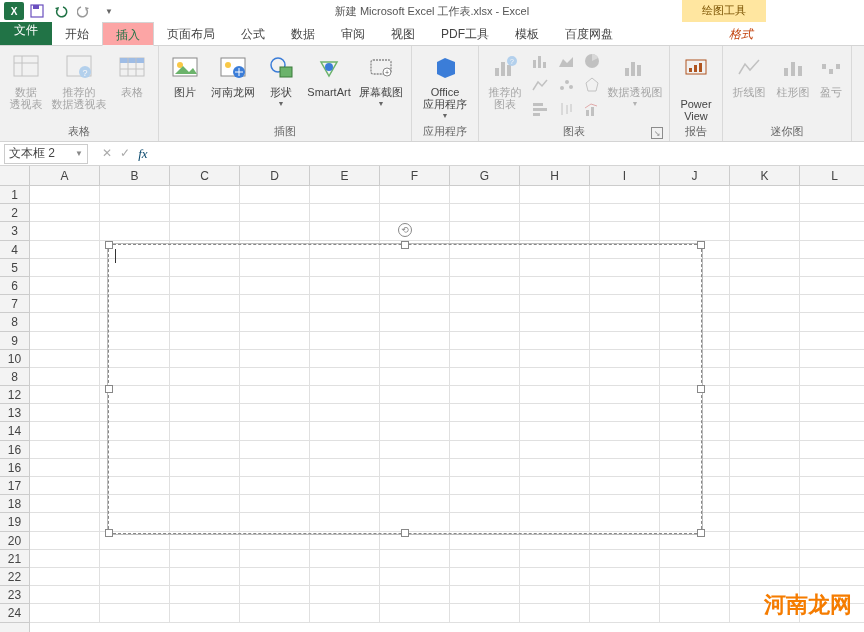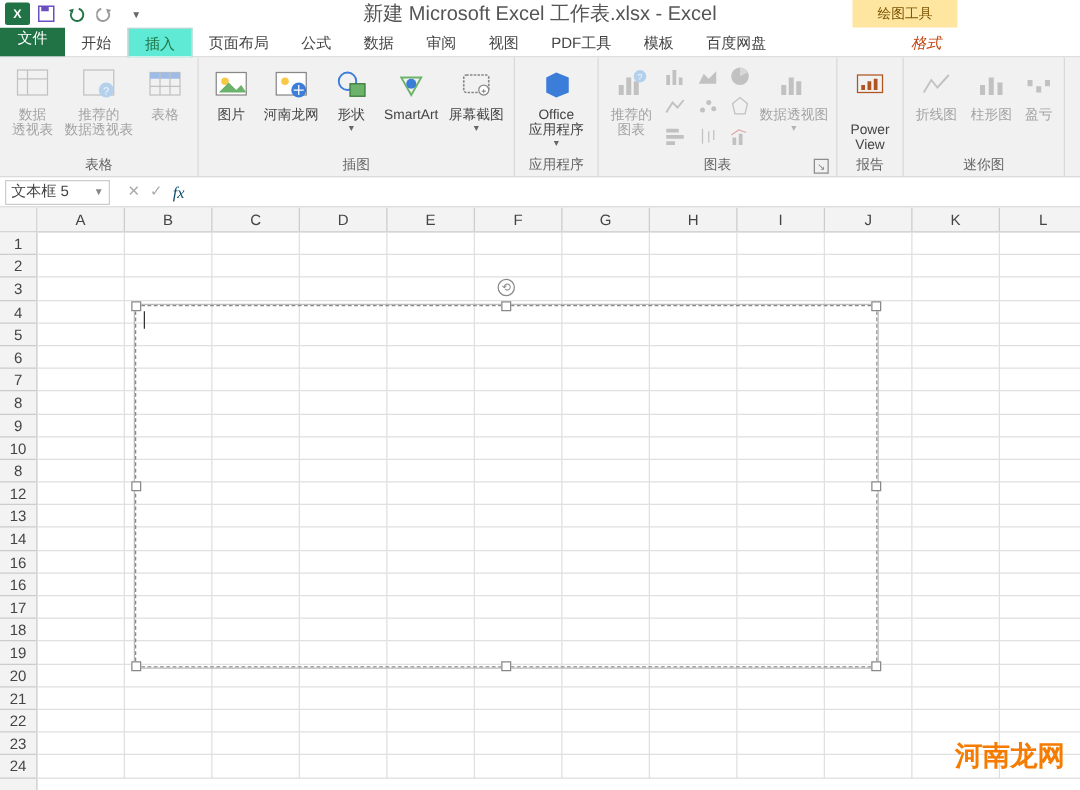--- a/index.html
+++ b/index.html
@@ -3,28 +3,28 @@
 <meta charset="utf-8">
 <style>
   * { box-sizing: border-box; margin: 0; padding: 0; font-family: "Microsoft YaHei", "Segoe UI", sans-serif; }
   body { width: 864px; height: 632px; background: #fff; font-size: 12px; color: #444; overflow: hidden; position: relative; }
 
   
   .titlebar { height: 22px; background: #fff; display: flex; align-items: center; position: relative; }
   .qat { display: flex; align-items: center; padding-left: 4px; gap: 2px; }
   .xl-logo { width: 20px; height: 18px; background: #217346; color: #fff; display: flex; align-items: center; justify-content: center; font-size: 10px; font-weight: bold; border-radius: 2px; }
   .qat-btn { width: 22px; height: 20px; display: flex; align-items: center; justify-content: center; color: #444; }
-  .title-text { position: absolute; left: 50%; transform: translateX(-50%); font-size: 16px; color: #555; }
+  .title-text { position: absolute; left: 50%; transform: translateX(-50%); font-size: 11px; color: #555; }
   .context-tab { position: absolute; right: 98px; top: 0; height: 22px; background: #ffe6a0; color: #7a5200; font-size: 11px; padding: 3px 20px; }
 
   
   .tabs { height: 24px; background: #fff; display: flex; align-items: stretch; border-bottom: 1px solid #d4d4d4; padding-left: 0; }
   .tab-file { background: #217346; color: #fff; padding: 0 14px; font-size: 12px; }
   .tab { padding: 4px 13px; font-size: 12px; color: #444; cursor: pointer; }
-  .tab.active { background: #5eead4; border: 1px solid #d4d4d4; border-bottom: 1px solid #f1f1f1; margin-bottom: -1px; color:#217346; }
+  .tab.active { background: #fca5a5; border: 1px solid #d4d4d4; border-bottom: 1px solid #f1f1f1; margin-bottom: -1px; color:#217346; }
   .tab.context { color: #c2410c; position: absolute; right: 98px; font-style: italic; }
 
   
   .ribbon { height: 96px; background: #f1f1f1; display: flex; border-bottom: 1px solid #d4d4d4; }
   .group { border-right: 1px solid #d9d9d9; padding: 4px 6px 0 6px; display: flex; flex-direction: column; justify-content: space-between; }
   .group-row { display: flex; gap: 4px; }
   .group-label { text-align: center; font-size: 11px; color: #666; padding-bottom: 2px; position: relative; }
   .dlg-launcher { position: absolute; right: 0; bottom: 2px; width: 12px; height: 12px; border: 1px solid #8c8c8c; font-size: 8px; display:flex; align-items:center; justify-content:center; color:#8c8c8c;}
   .big-btn { display: flex; flex-direction: column; align-items: center; width: 48px; cursor: pointer; gap: 2px;}
   .big-btn.narrow { width: 40px; }
@@ -364,21 +364,21 @@
           </div>
         <div class="lbl">盈亏</div>
       </div>
     </div>
     <div class="group-label">迷你图</div>
   </div>
 </div>
 
 <div class="fbar">
   <div class="namebox">
-    <span>文本框 5</span>
+    <span>文本框 2</span>
     <span class="dd">▼</span>
   </div>
   <div class="fbar-btns">
     <span style="color:#aaa;">✕</span>
     <span style="color:#aaa;">✓</span>
     <span class="fx">fx</span>
   </div>
   <div style="flex:1; height:20px; margin-left:6px;"></div>
 </div>
 

